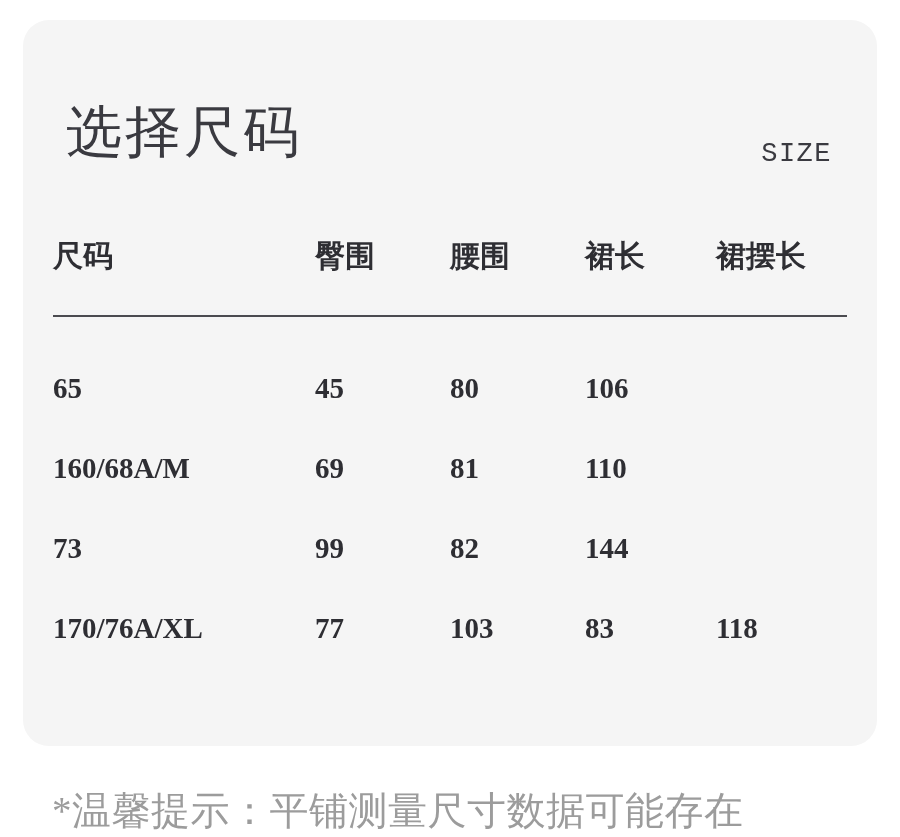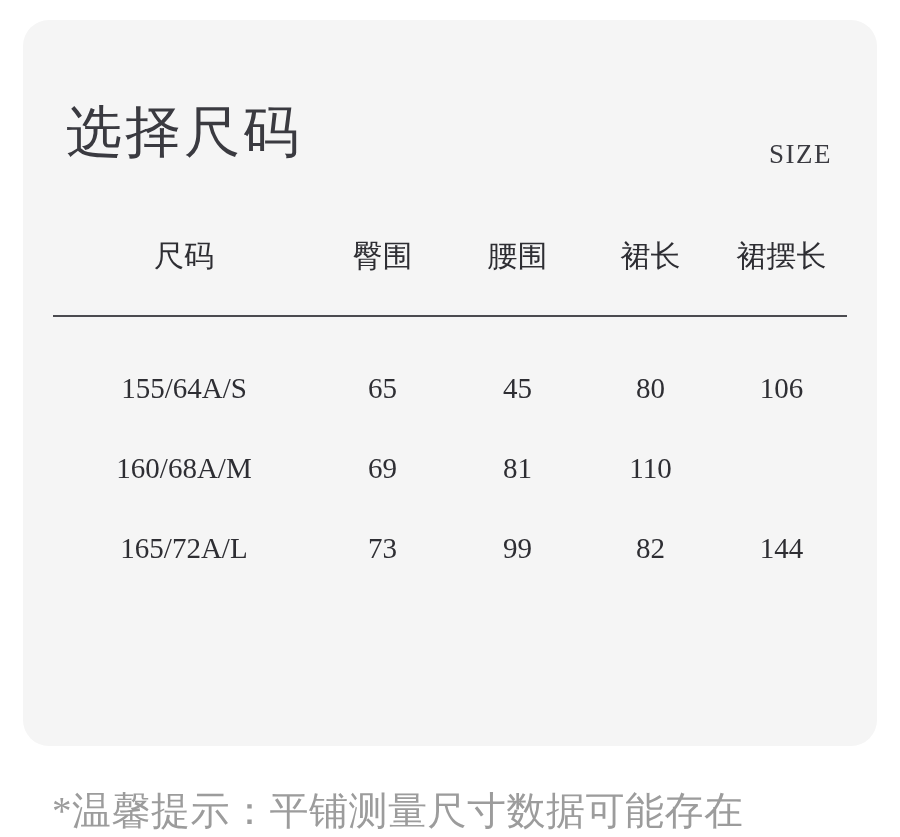--- a/index.html
+++ b/index.html
@@ -36,32 +36,34 @@
     color: var(--title, #3a3a40);
     font-weight: 400;
   }
   .size-label {
     position: absolute;
     right: 45px;
     top: 119px;              
     font-size: 27px;
     letter-spacing: 1.5px;
     color: var(--title, #3a3a40);
+    font-family: Liberation Mono, monospace;
   }
   .table {
     position: absolute;
     left: 30px;              
     top: 216px;
     width: 794px;
   }
   .t-row {
     display: grid;
     grid-template-columns: 33% 17% 17% 16.5% 16.5%;
     align-items: center;
-    text-align: center;
+    text-align: left;
+    font-weight: bold;
   }
   .t-head {
     height: 38px;
     font-size: 30px;
     color: var(--text, #2e2e33);
   }
   .divider {
     margin-top: 41px;        
     height: 2px;
     background: var(--divider, #4b4b50);
@@ -99,37 +101,42 @@
         <span>臀围</span>
         <span>腰围</span>
         <span>裙长</span>
         <span>裙摆长</span>
       </div>
 
       <div class="divider"></div>
 
       <div class="t-body">
         <div class="t-row">
-          <span>155/64A/S</span>
           <span>65</span>
           <span>45</span>
           <span>80</span>
           <span>106</span>
         </div>
         <div class="t-row">
           <span>160/68A/M</span>
           <span>69</span>
           <span>81</span>
           <span>110</span>
         </div>
         <div class="t-row">
-          <span>165/72A/L</span>
           <span>73</span>
           <span>99</span>
           <span>82</span>
           <span>144</span>
+        </div>
+        <div class="t-row">
+          <span>170/76A/XL</span>
+          <span>77</span>
+          <span>103</span>
+          <span>83</span>
+          <span>118</span>
         </div>
       </div>
     </div>
   </div>
 
   <div class="footer-note">*温馨提示：平铺测量尺寸数据可能存在1-3CM误差，敬请谅解！</div>
 </div>
 
 </body></html>

